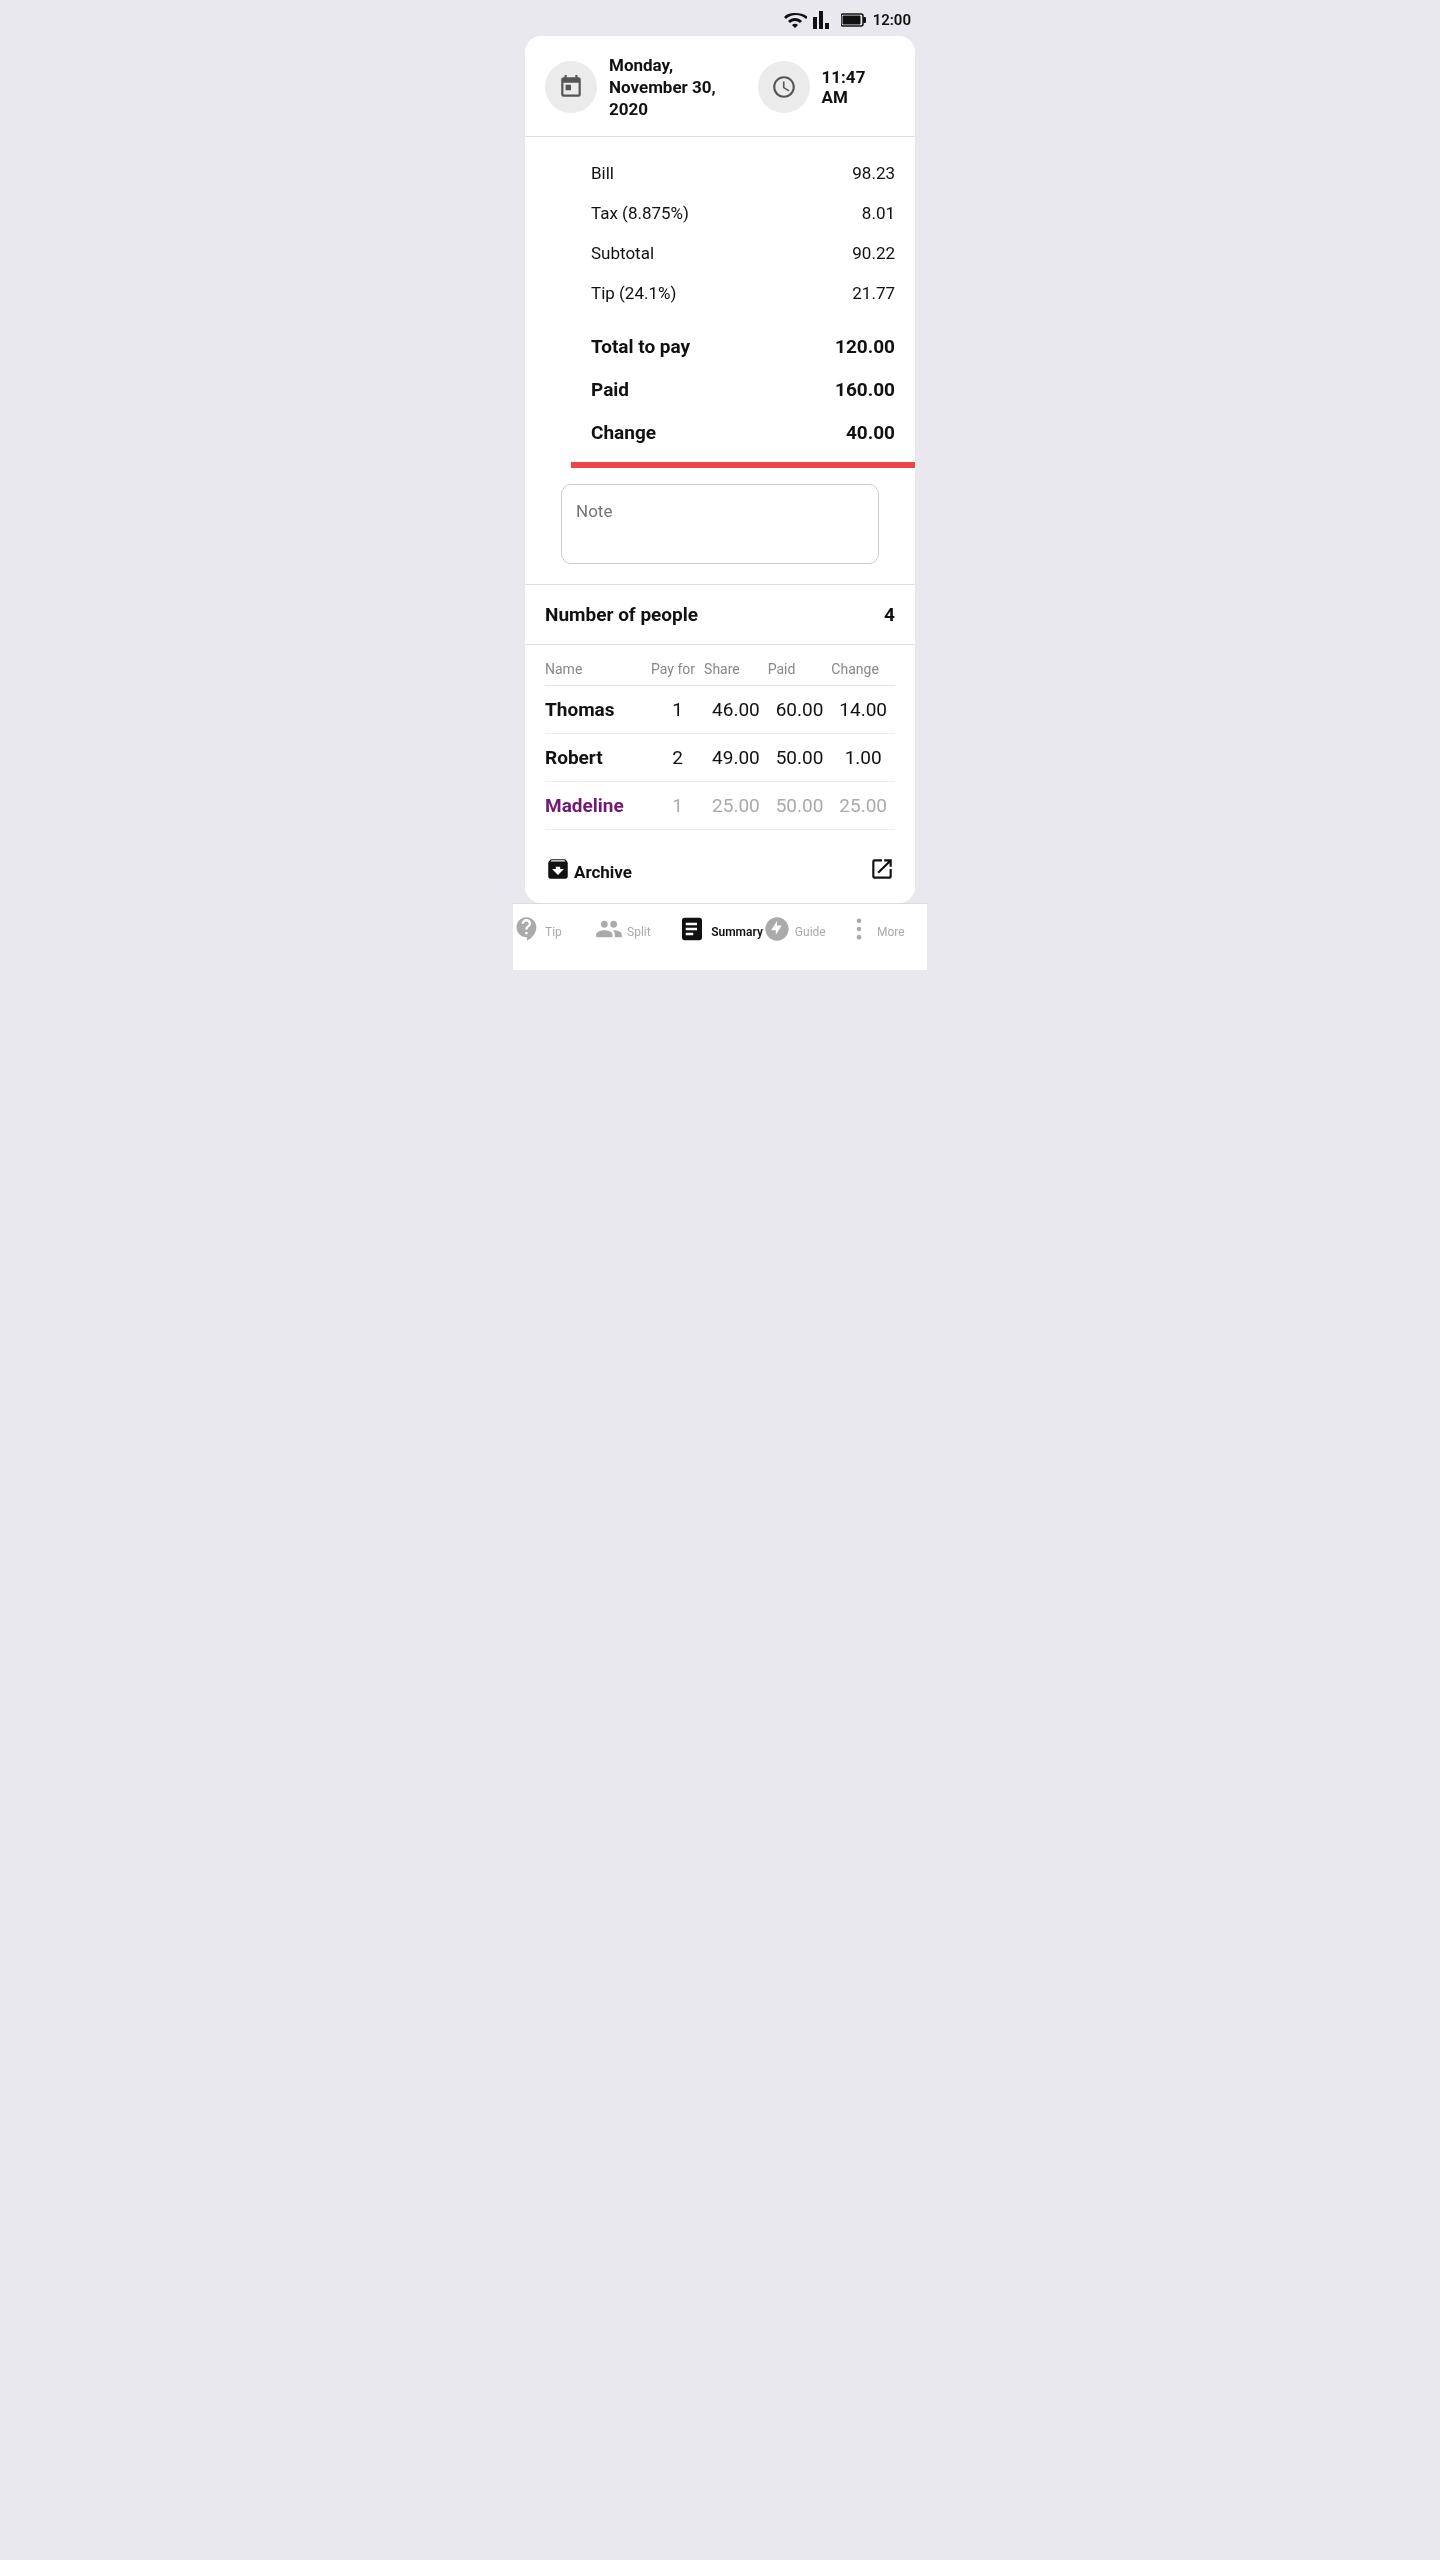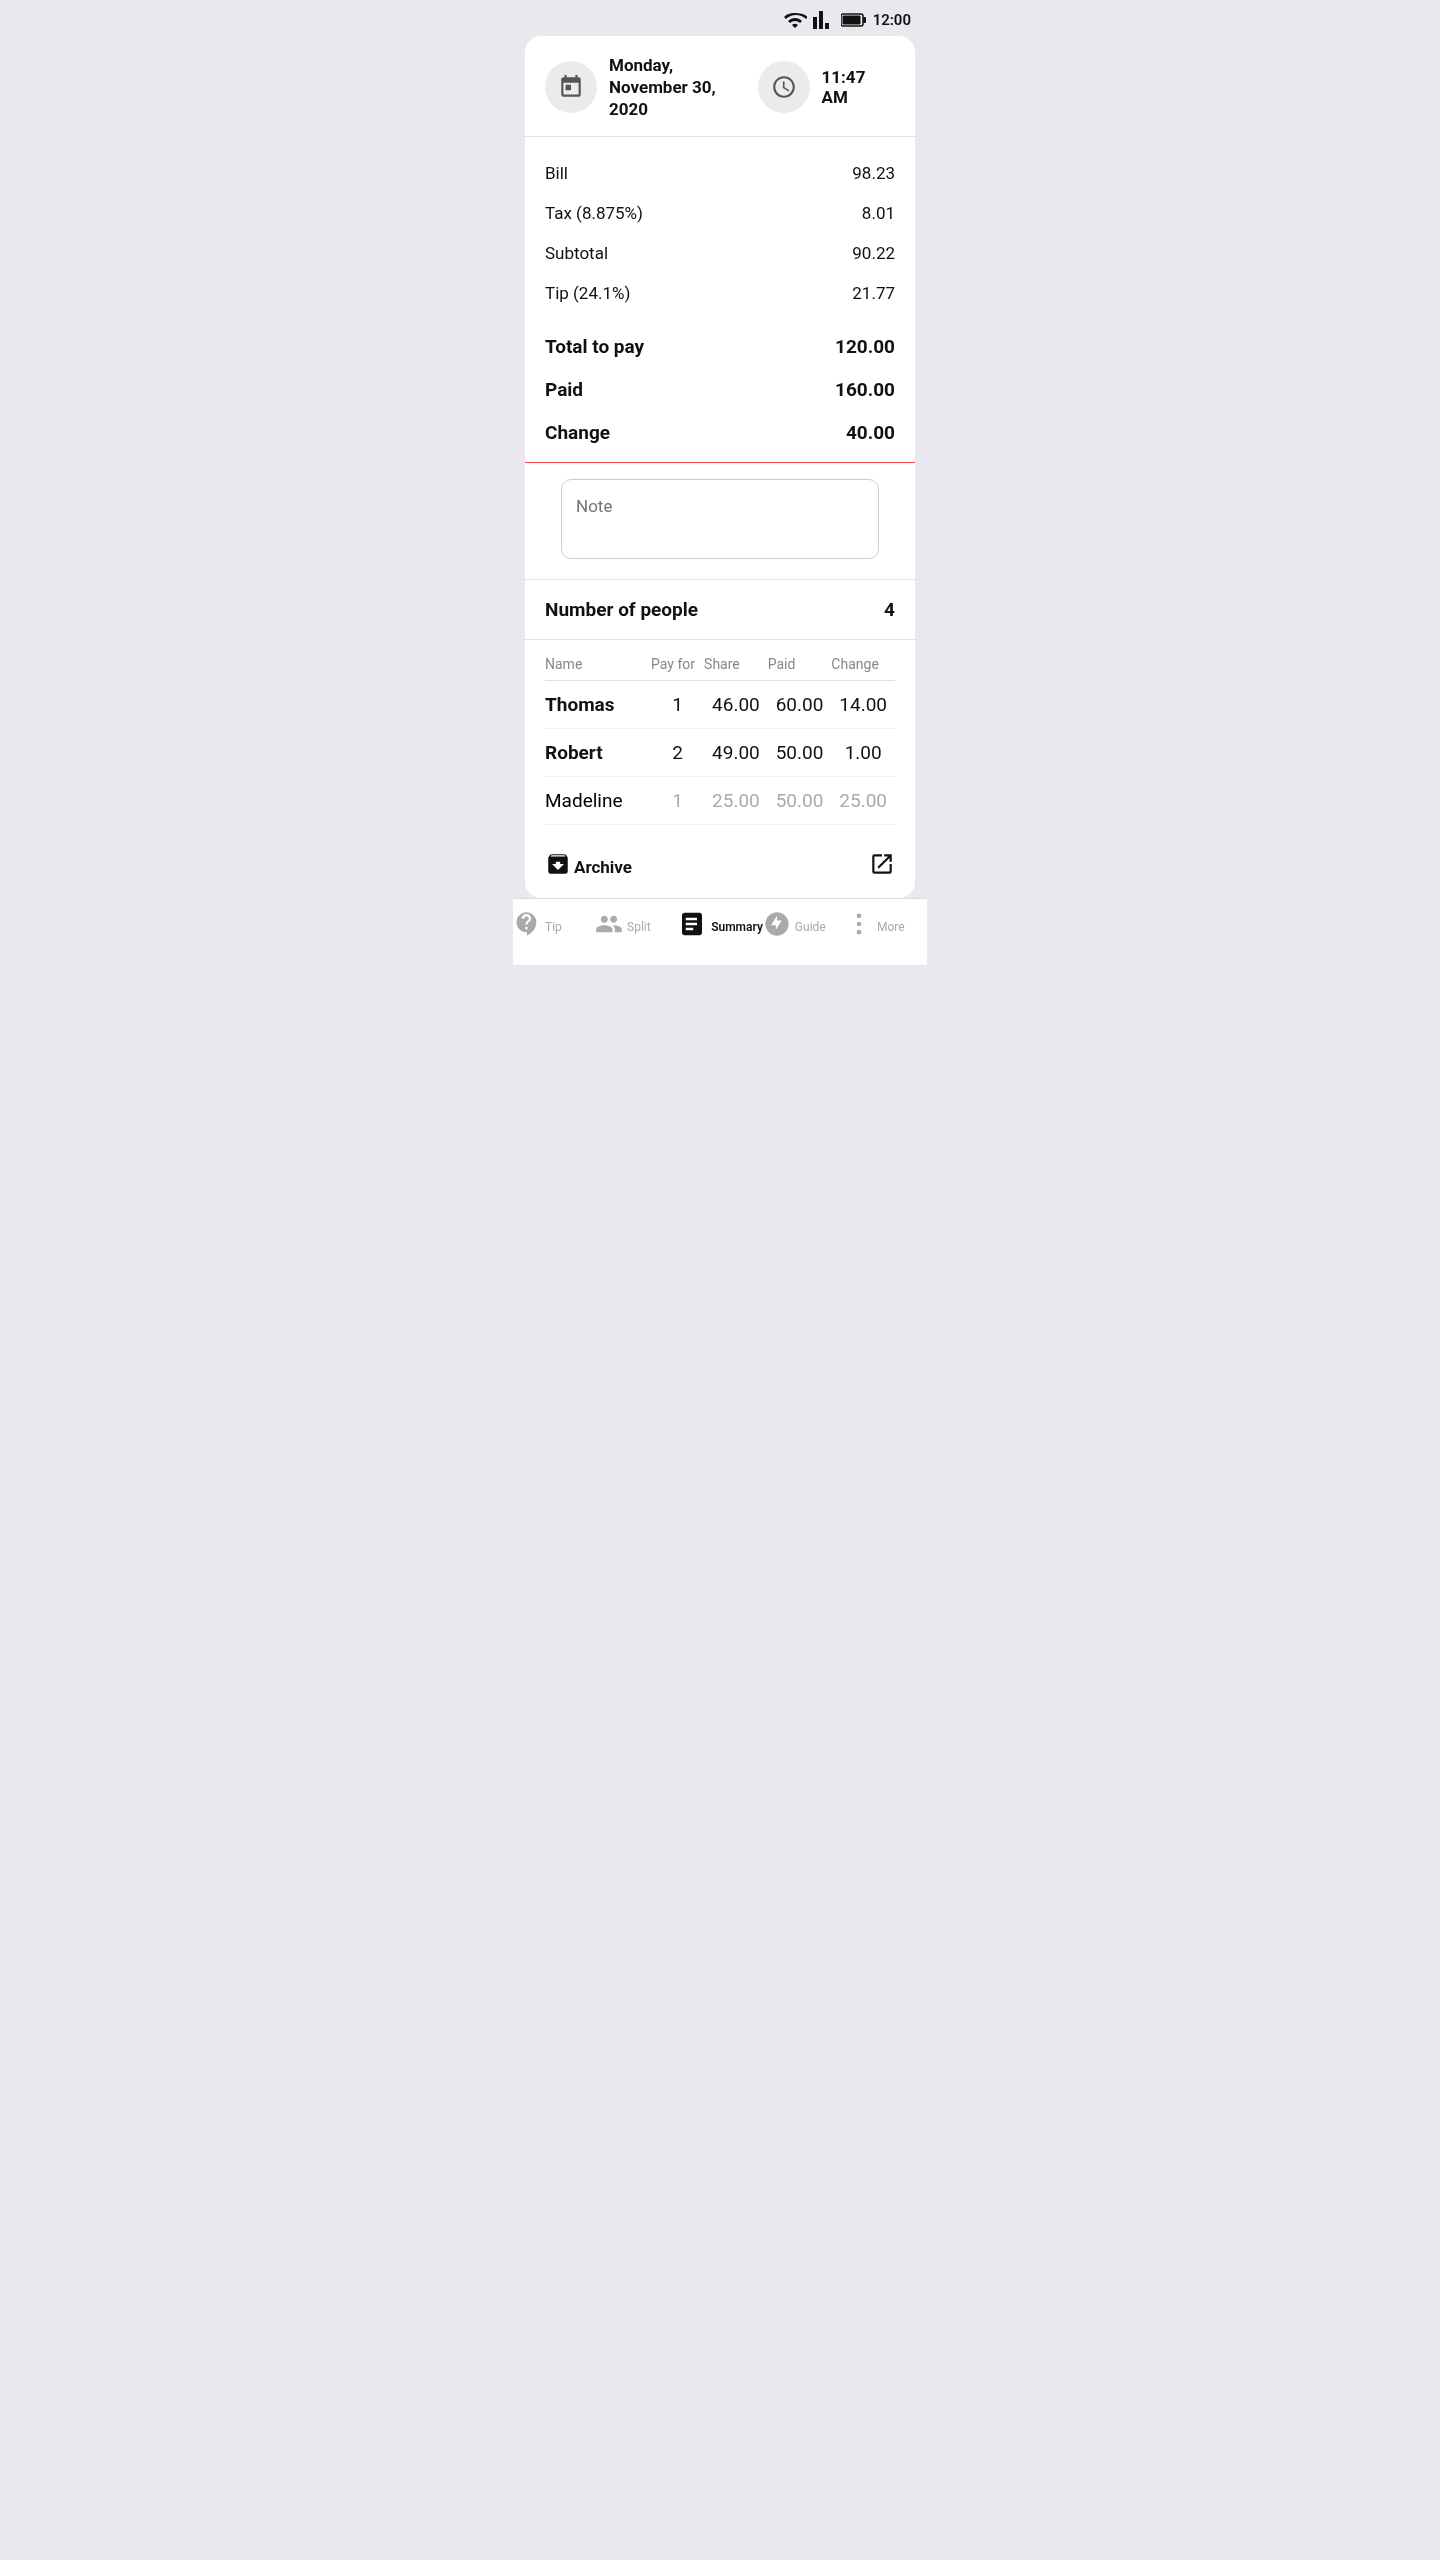--- a/index.html
+++ b/index.html
@@ -76,21 +76,22 @@
     }
     .time-text {
       font-size: 17px;
       font-weight: 700;
       color: #111;
     }
 
     
     .summary-section {
       padding: 16px 20px 8px;
-      border-bottom: 1px solid #ef4444;
+      border-bottom: 6px solid #ef4444;
+      margin-left: 46px;
     }
     .summary-row {
       display: flex;
       justify-content: space-between;
       align-items: center;
       padding: 10px 0;
     }
     .summary-label {
       font-size: 17px;
       color: #111;
@@ -174,22 +175,22 @@
       color: #111;
     }
     .table-cell:first-child {
       text-align: left;
       font-weight: 700;
     }
     .table-row-data.muted .table-cell {
       color: #aaa;
     }
     .table-row-data.muted .table-cell:first-child {
-      color: #000000;
-      font-weight: 400;
+      color: #701a75;
+      font-weight: 700;
     }
 
     
     .archive-row {
       display: flex;
       align-items: center;
       justify-content: space-between;
       padding: 18px 20px 16px;
     }
     .archive-left {

